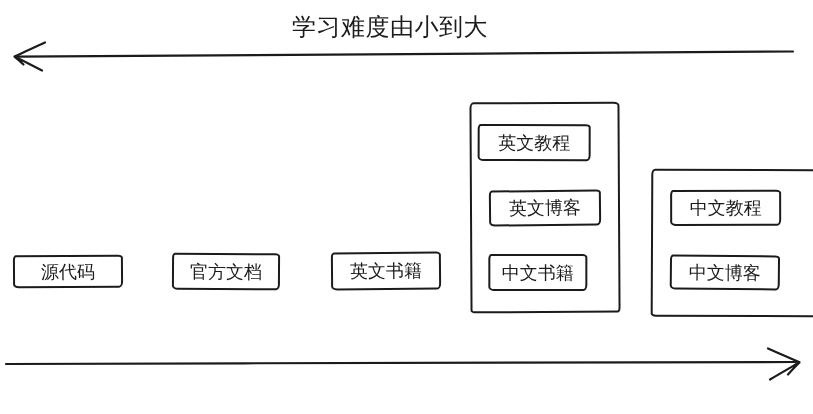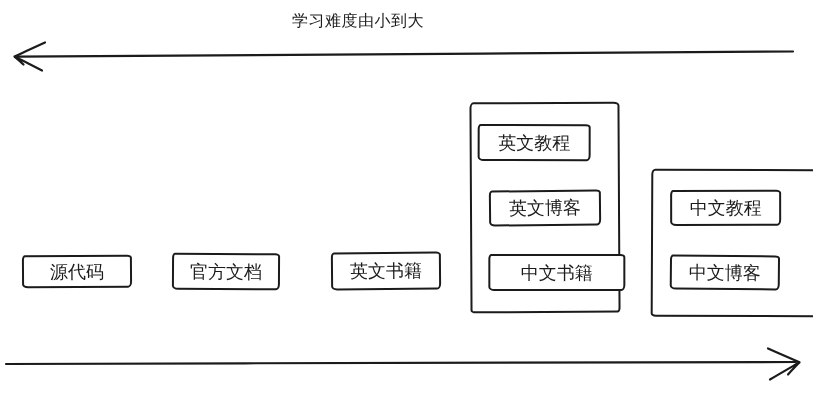--- a/index.html
+++ b/index.html
@@ -7,21 +7,21 @@
     position: relative;
     width: 813px;
     height: 414px;
     background: #ffffff;
     overflow: hidden;
     font-family: "DejaVu Sans", "Liberation Sans", sans-serif;
     color: #1b1b1b;
   }
   .axis-label {
     position: absolute;
-    font-size: 16px;
+    font-size: 24px;
     letter-spacing: 0.5px;
     color: #1b1b1b;
     white-space: nowrap;
   }
   .axis-label.top    { left: 292px; top: 11px; }
   .axis-label.bottom { left: 308px; top: 377px; }
   .arrows {
     position: absolute;
     left: 0; top: 0;
     width: 813px; height: 414px;
@@ -40,28 +40,28 @@
     border-radius: 3px 5px 4px 6px / 5px 3px 6px 4px;
   }
   .gbox {
     position: absolute;
     box-sizing: border-box;
     border: 2px solid #1b1b1b;
     background: #ffffff;
     border-radius: 4px 6px 3px 5px / 6px 4px 5px 3px;
   }
   
-  .b-src  { left: 22px;  top: 255px; width: 110px; height: 33px; transform: rotate(-0.4deg); }
+  .b-src  { left: 13px;  top: 255px; width: 110px; height: 33px; transform: rotate(-0.4deg); }
   .b-doc  { left: 172px; top: 253px; width: 108px; height: 37px; transform: rotate(0.3deg); }
   .b-enbk { left: 331px; top: 252px; width: 110px; height: 38px; transform: rotate(-0.5deg); }
   
   .g-a { left: 470px; top: 102px; width: 150px; height: 211px; transform: rotate(-0.3deg); }
   .g-a .i-0 { left: 6px; top: 20px;  width: 113px; height: 37px; transform: rotate(0.4deg); }
   .g-a .i-1 { left: 17px; top: 86px;  width: 112px; height: 36px; transform: rotate(-0.3deg); }
-  .g-a .i-2 { left: 16px; top: 150px; width: 137px; height: 37px; transform: rotate(0.3deg); }
+  .g-a .i-2 { left: 16px; top: 150px; width: 99px; height: 37px; transform: rotate(0.3deg); }
   
   .g-b { left: 651px; top: 169px; width: 178px; height: 148px; transform: rotate(0.25deg); }
   .g-b .i-0 { left: 17px; top: 19px; width: 111px; height: 36px; transform: rotate(-0.35deg); }
   .g-b .i-1 { left: 17px; top: 84px; width: 110px; height: 35px; transform: rotate(0.3deg); }
 </style>
 </head>
 <body>
 
 <div class="canvas">
 

